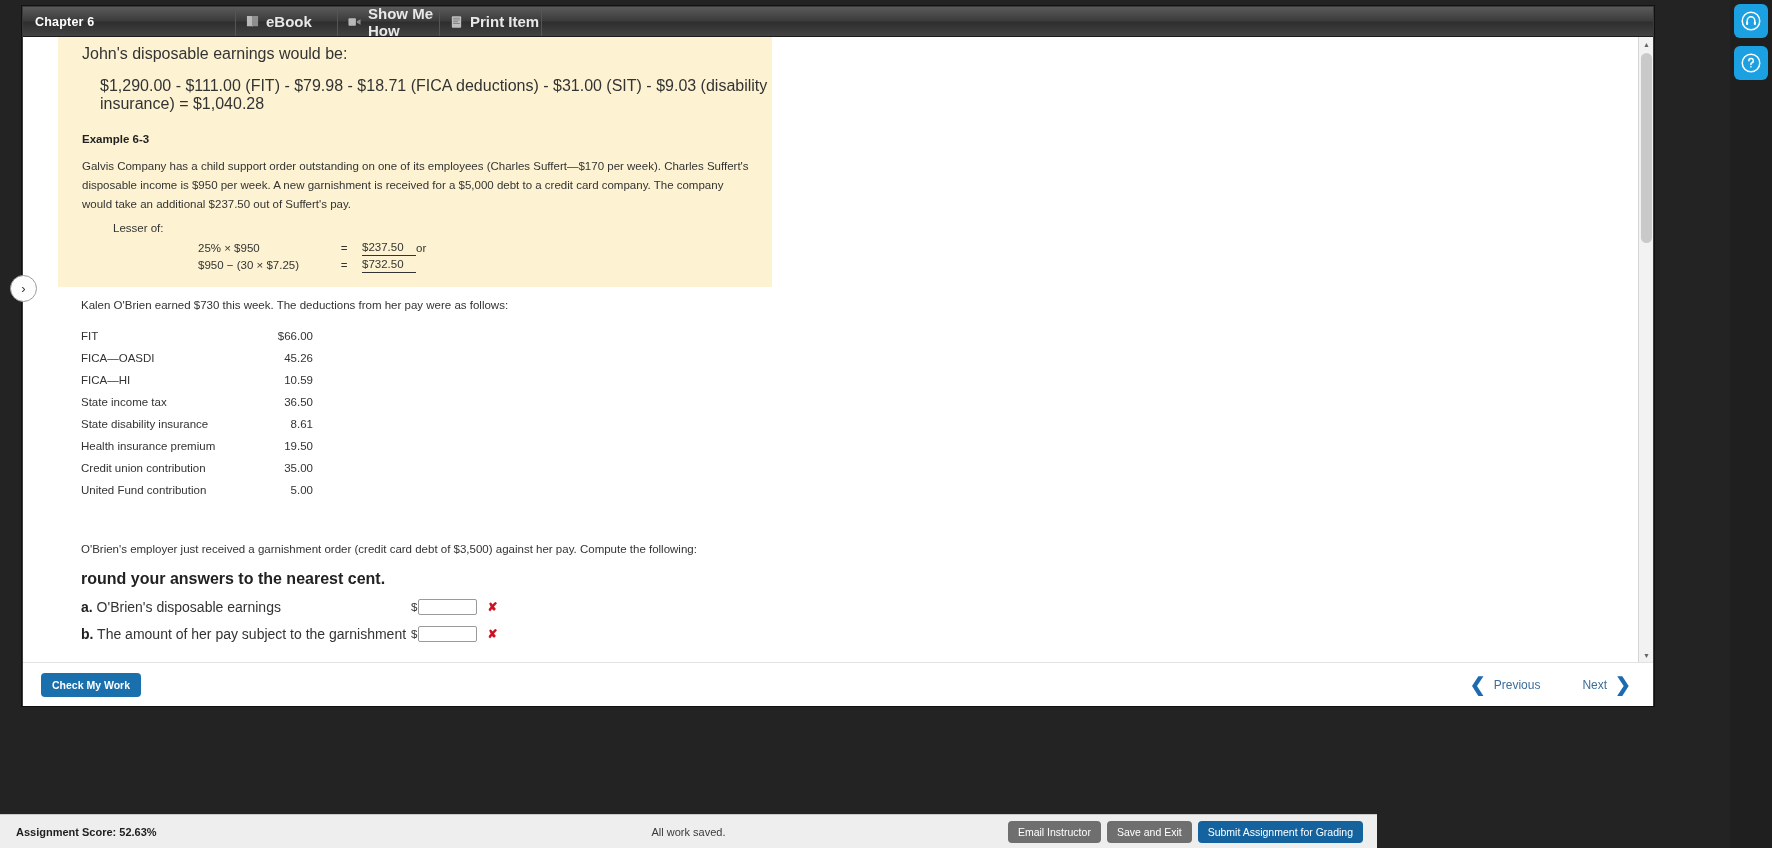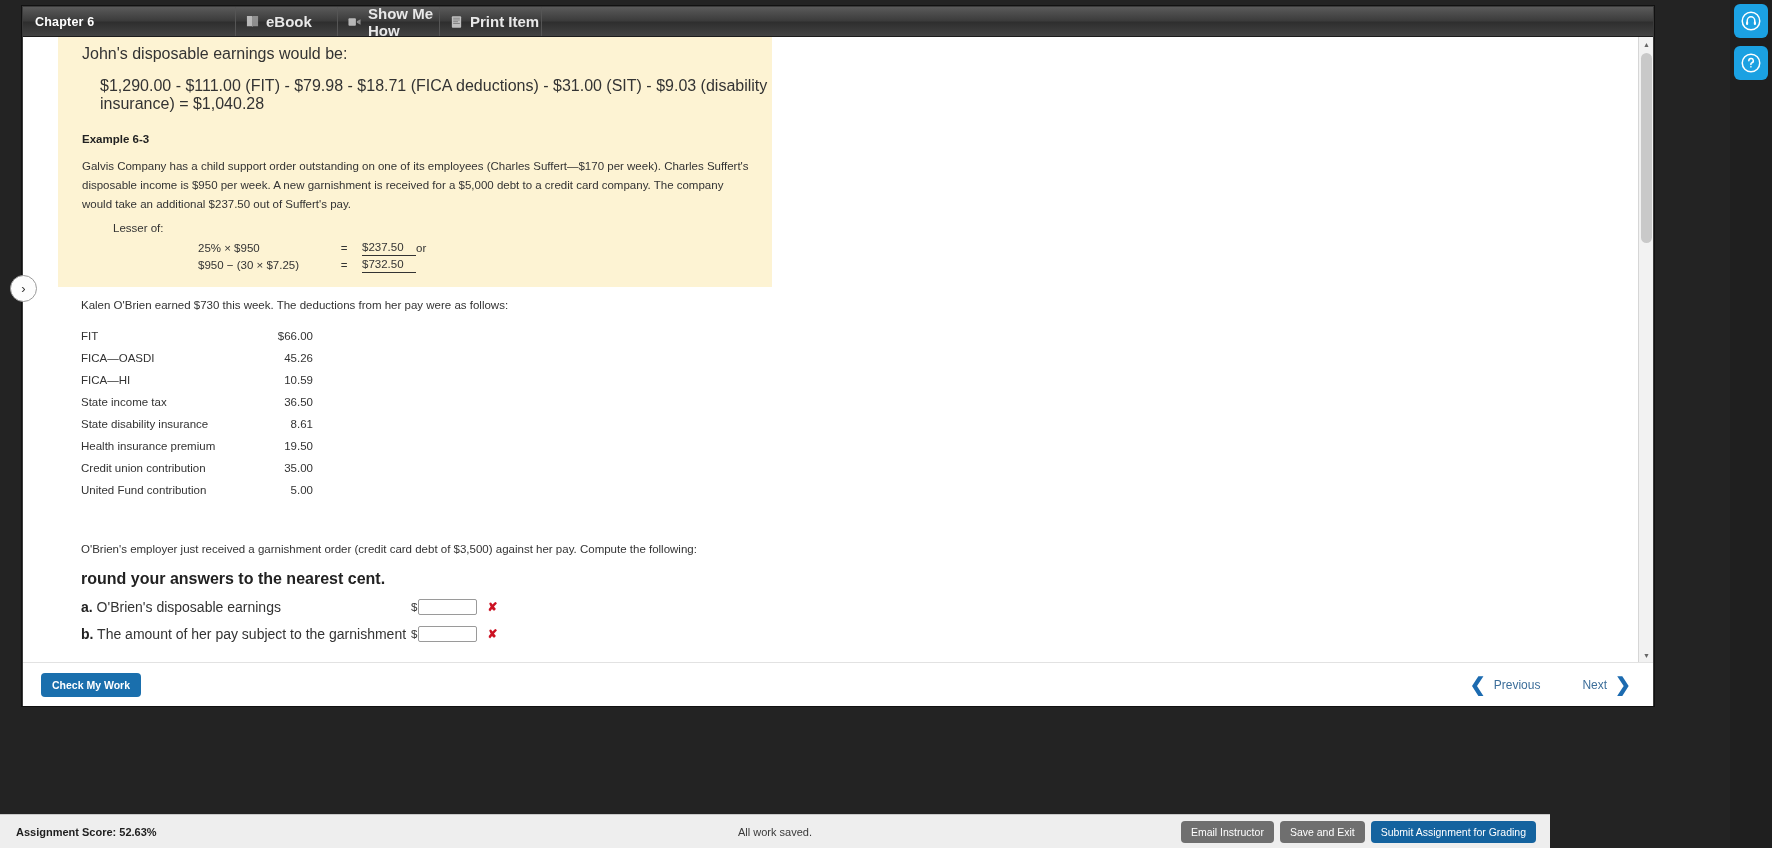--- a/index.html
+++ b/index.html
@@ -217,21 +217,21 @@
   .navlink {
     display: flex; align-items: center; gap: 8px;
     color: #3c6e9a; font-size: 12px; cursor: pointer;
   }
   .chev { color: #1c6bb0; font-size: 19px; font-weight: bold; line-height: 1; }
 
   
   #bottombar {
     position: absolute;
     left: 0; bottom: 0;
-    width: 1550px; height: 34px;
+    width: 1377px; height: 34px;
     background: #eeeeee;
     border-top: 1px solid #c8c8c8;
     display: flex; align-items: center;
     padding: 0 14px 0 16px;
   }
   #assign-score { font-size: 11px; font-weight: bold; color: #1e1e1e; }
   #all-saved {
     position: absolute; left: 0; right: 0;
     text-align: center;
     font-size: 11px; color: #3a3a3a;

